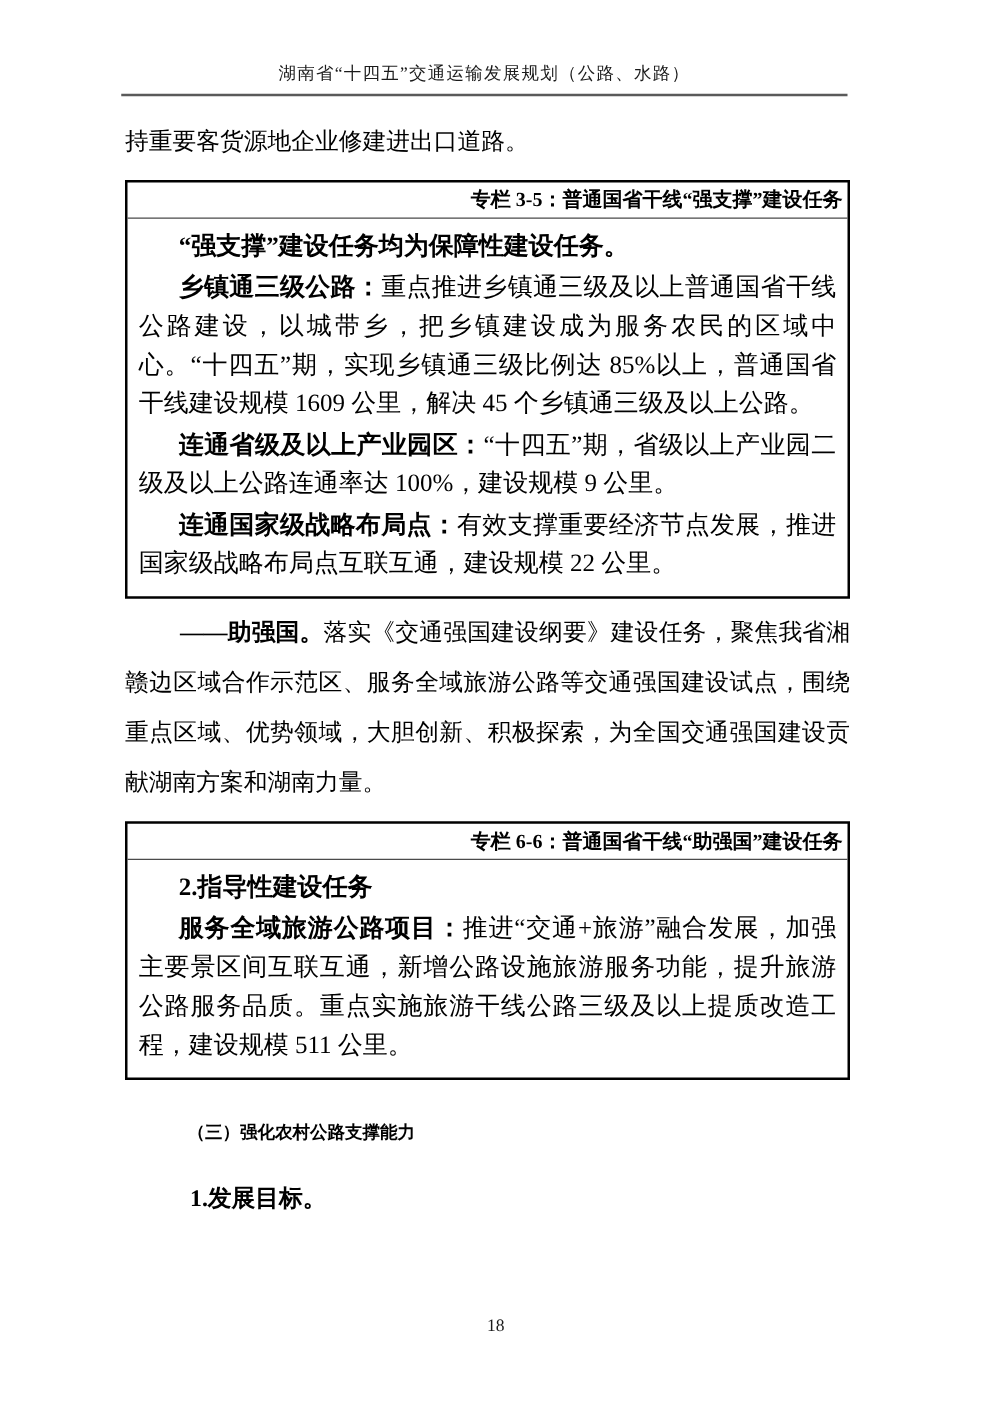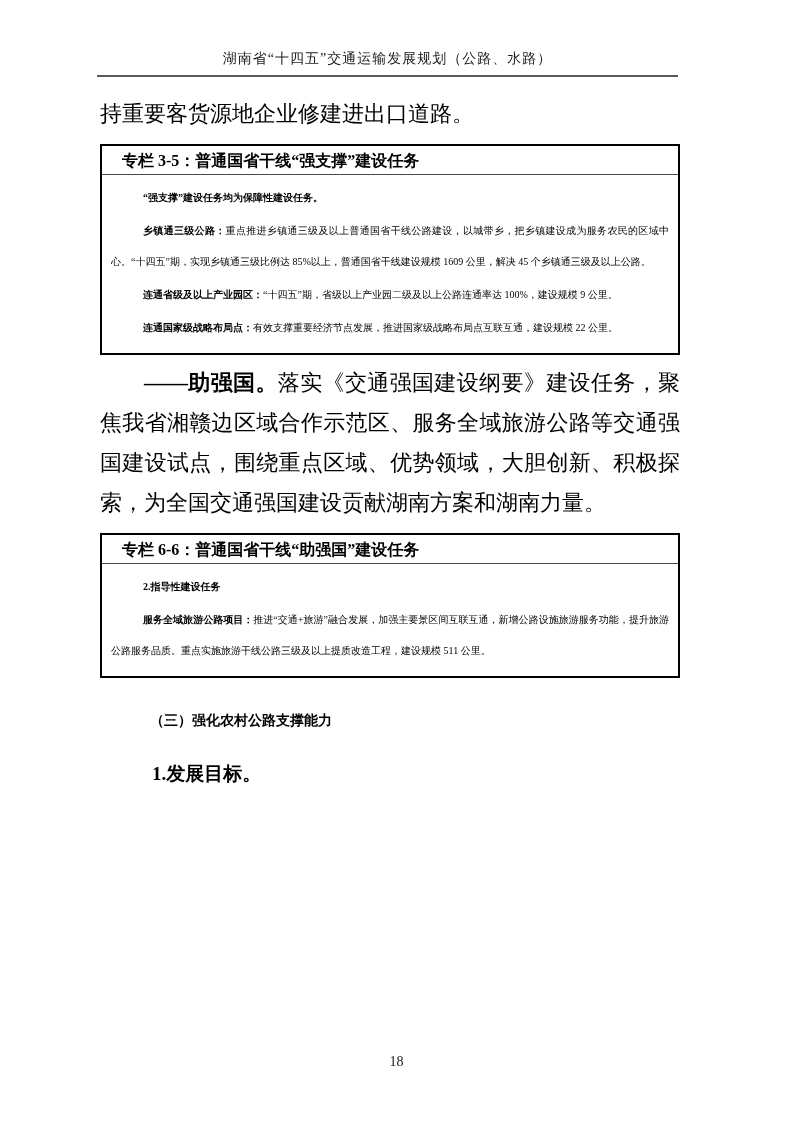--- a/index.html
+++ b/index.html
@@ -24,44 +24,44 @@
     padding-bottom: 7px;
     border-bottom: 2px solid #5a5a5a;
   }
   .content {
     position: absolute;
     top: 78px;
     left: 100px;
     width: 580px;
   }
   .body-text {
-    font-size: 22px;
+    font-size: 19px;
     line-height: 40px;
     margin: 0;
     text-align: justify;
   }
   .mt-first { margin-top: 16px; }
   .para-indent { text-indent: 44px; }
   .lead { font-weight: bold; }
   .callout-box {
     border: 2px solid #000000;
     margin-top: 10px;
     background: #ffffff;
   }
   .box-title {
     font-size: 16px;
     font-weight: bold;
-    text-align: left;
+    text-align: right;
     line-height: 21px;
     padding: 4px 4px 3px 20px;
     border-bottom: 1px solid #4a4a4a;
   }
   .box-body { padding: 5px 9px 8px 9px; }
   .box-para {
-    font-size: 10px;
+    font-size: 20px;
     line-height: 31px;
     margin: 2px 0;
     text-align: justify;
     text-indent: 32px;
   }
   .bold-full { font-weight: bold; }
   .section-heading {
     font-size: 14px;
     font-weight: bold;
     margin: 30px 0 0 50px;

